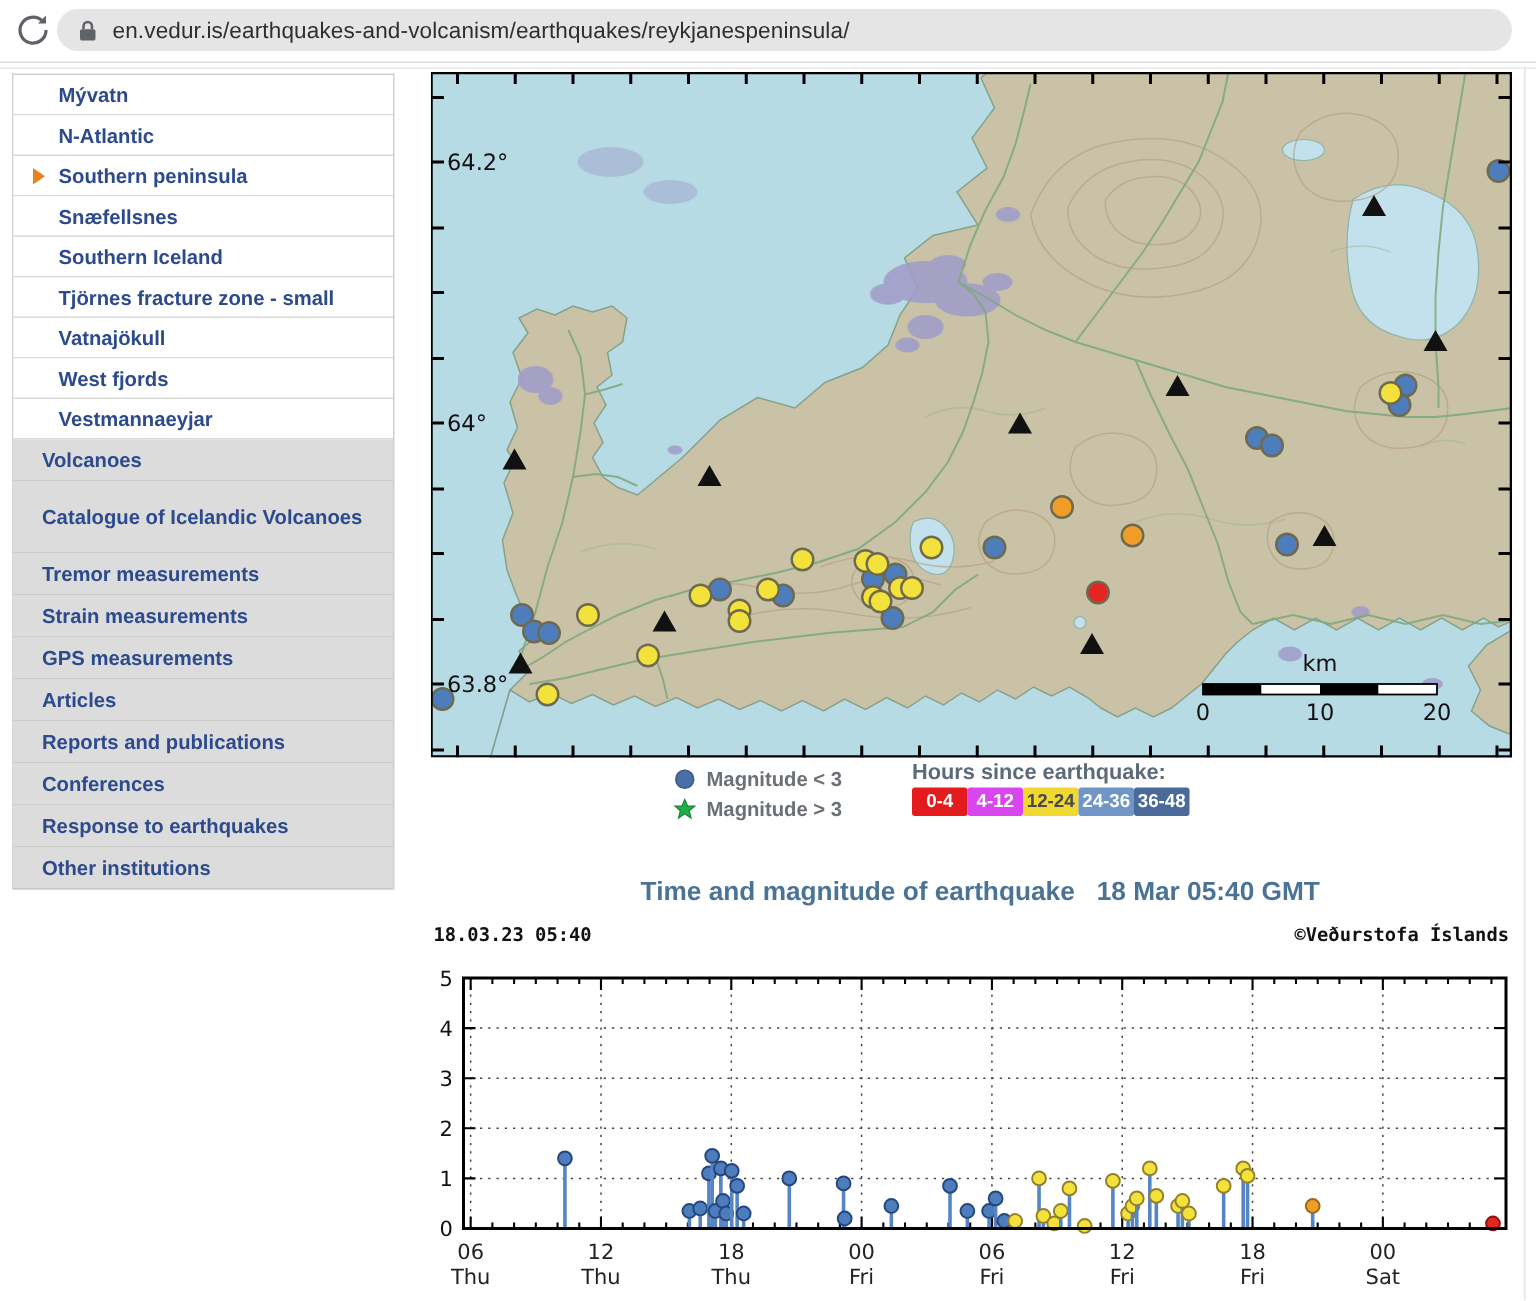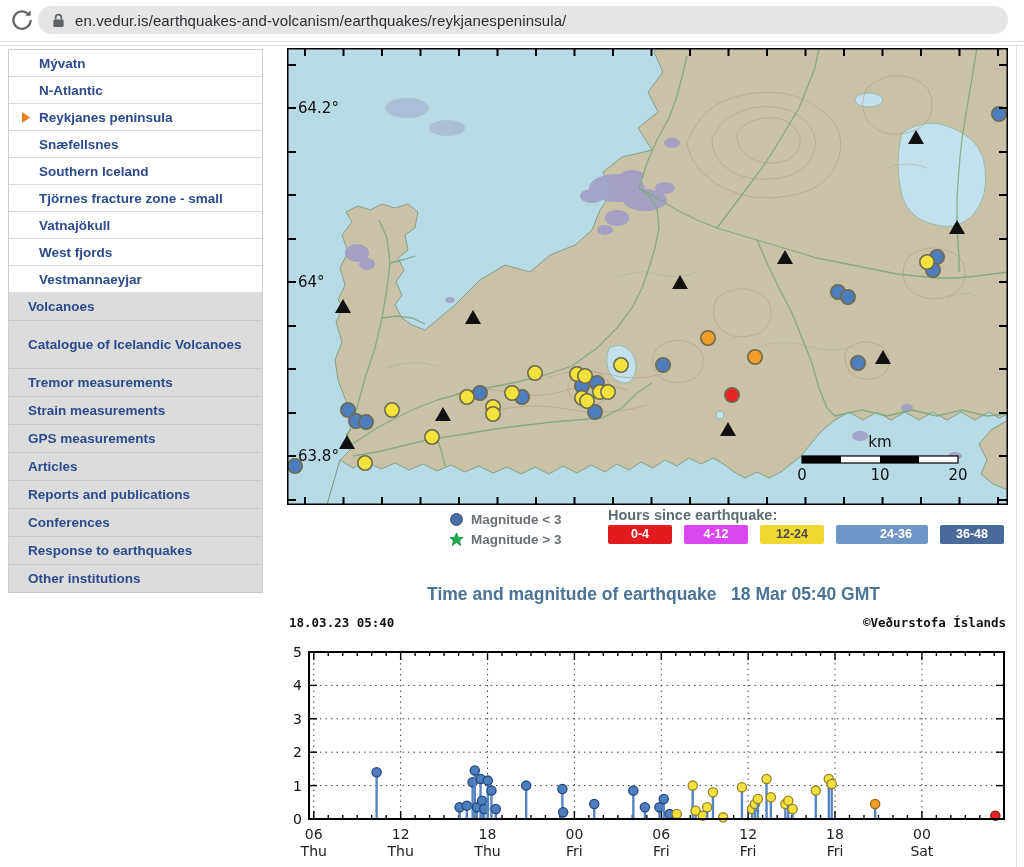--- a/index.html
+++ b/index.html
@@ -26,21 +26,21 @@
   
   .map-wrap{position:absolute;left:287px;top:48px;width:721px;height:457px}
   
   .mag-legend{position:absolute;left:449px;top:509px;font-size:13.5px;font-weight:bold;color:#6b7076}
   .mag-row{display:flex;align-items:center;height:20px}
   .mag-row svg{margin-right:7px}
   .hours-legend{position:absolute;left:608px;top:507px}
   .hours-title{font-size:14.5px;font-weight:bold;color:#5d6a77;margin-bottom:2px}
   .hours-bins{display:flex}
   .hours-bin{height:19px;line-height:19px;text-align:center;font-size:12.5px;font-weight:bold;
-    margin-right:12px;border-radius:2px;width:64px}
+    margin-right:0;border-radius:2px;width:37px}
   
   .chart-title{position:absolute;left:287px;top:584px;width:733px;text-align:center;
     font-size:17.5px;font-weight:bold;color:#4a7396;white-space:pre}
   .chart-stamp{position:absolute;left:289px;top:615px;font-family:"DejaVu Sans Mono",monospace;
     font-weight:bold;font-size:12.5px;color:#111}
   .chart-credit{position:absolute;left:700px;top:615px;width:306px;text-align:right;
     font-family:"DejaVu Sans Mono",monospace;font-weight:bold;font-size:12.5px;color:#111}
   .chart-wrap{position:absolute;left:285px;top:645px;width:735px;height:222px}
   text{font-family:"DejaVu Sans",sans-serif}
 </style>
@@ -67,21 +67,21 @@
     <div class="side-item region">
       <span>Mývatn</span>
     </div>
     <div class="side-item region">
       <span>N-Atlantic</span>
     </div>
     <div class="side-item region active">
       <svg class="arrow" viewBox="0 0 8 11">
         <path d="M0,0 L8,5.5 L0,11 Z" fill="#e8821e"></path>
       </svg>
-      <span>Reykjanes peninsula</span>
+      <span>Southern peninsula</span>
     </div>
     <div class="side-item region">
       <span>Snæfellsnes</span>
     </div>
     <div class="side-item region">
       <span>Southern Iceland</span>
     </div>
     <div class="side-item region">
       <span>Tjörnes fracture zone - small</span>
     </div>
@@ -353,21 +353,21 @@
     </svg>
     <span>Magnitude &gt; 3</span>
   </div>
 </div>
 <div class="hours-legend">
   <div class="hours-title">Hours since earthquake:</div>
   <div class="hours-bins" id="hours-bins">
       <div class="hours-bin" style="background: rgb(227, 27, 28); color: rgb(255, 255, 255);">0-4</div>
       <div class="hours-bin" style="background: #d946ef; color: rgb(255, 255, 255);">4-12</div>
       <div class="hours-bin" style="background: rgb(240, 216, 49); color: rgb(74, 74, 74);">12-24</div>
-      <div class="hours-bin" style="background: rgb(111, 150, 198); color: rgb(255, 255, 255); padding-left: 28px;">24-36</div>
+      <div class="hours-bin" style="background: rgb(111, 150, 198); color: rgb(255, 255, 255);">24-36</div>
       <div class="hours-bin" style="background: rgb(74, 107, 154); color: rgb(255, 255, 255);">36-48</div>
     </div>
 </div>
 
 <div class="chart-title">Time and magnitude of earthquake   18 Mar 05:40 GMT</div>
 <div class="chart-stamp">18.03.23 05:40</div>
 <div class="chart-credit">©Veðurstofa Íslands</div>
 <div class="chart-wrap">
   <svg id="chart" width="735" height="222" viewBox="0 0 735 222">
       <line x1="24" y1="140.6" x2="719" y2="140.6" stroke="#444" stroke-width="1" stroke-dasharray="1.5,4"></line>

